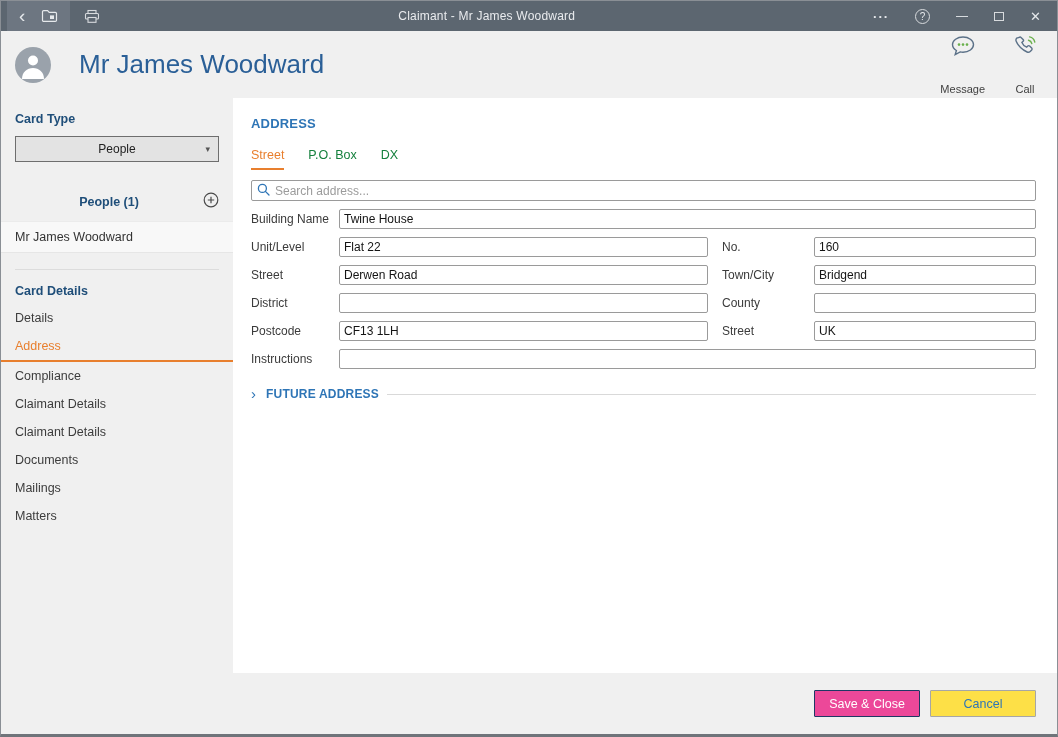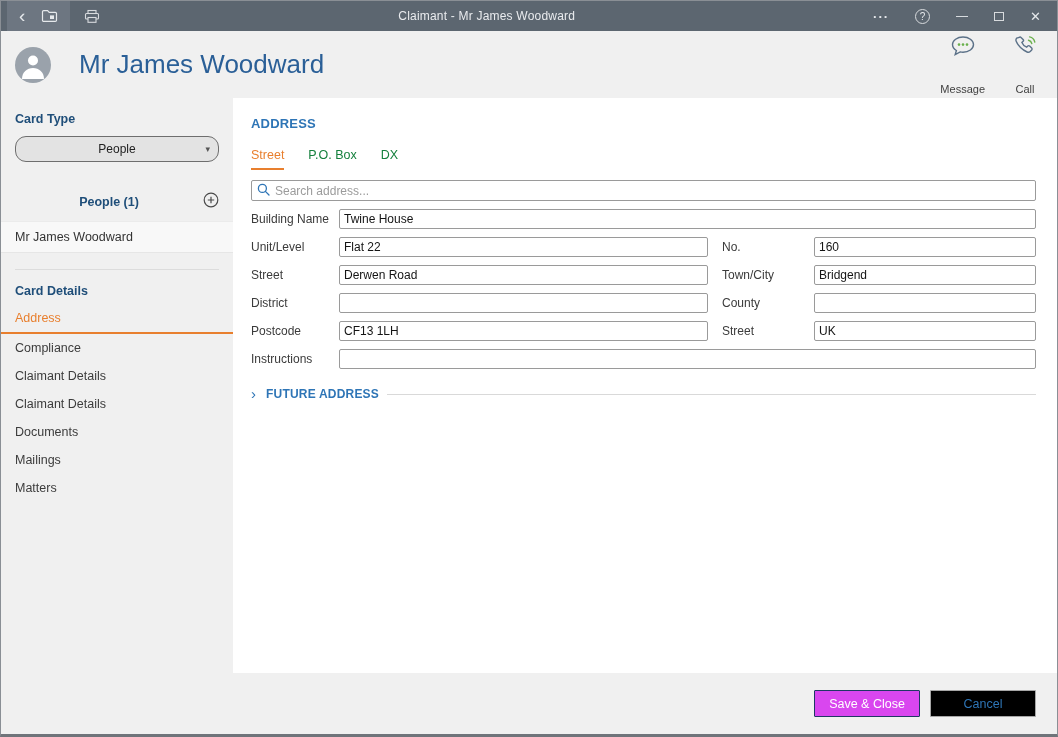--- a/index.html
+++ b/index.html
@@ -43,21 +43,21 @@
   .header-action .lbl { font-size:11px; color:#3f3f3f; }
 
   
   .body { flex:1; display:flex; min-height:0; }
 
   
   .sidebar { flex:0 0 232px; background:#f0f0f0; padding-top:14px; overflow:hidden; }
   .side-title { color:#1f4e79; font-weight:bold; font-size:12.5px; padding:0 14px; }
   .cardtype-select {
     margin:10px 14px 8px 14px; height:26px; background:#e3e3e3; border:1px solid #6e6e6e;
-    border-radius:11px; display:flex; align-items:center; justify-content:center;
+    border-radius:0; display:flex; align-items:center; justify-content:center;
     position:relative; font-size:12px; color:#222; cursor:default;
   }
   .cardtype-caret { position:absolute; right:8px; font-size:9px; color:#555; }
   .people-header { display:flex; align-items:center; padding:0 14px; margin-top:30px; margin-bottom:9px; }
   .people-header .side-title { padding:0; flex:1;text-align:center; }
   .people-item {
     background:#f8f8f8; border-top:1px solid #ebebeb; border-bottom:1px solid #e6e6e6;
     padding:8px 14px; font-size:12.5px; color:#333;
   }
   .side-divider { height:1px; background:#dcdcdc; margin:16px 14px 14px 14px; }
@@ -96,22 +96,22 @@
   .future-label { color:#2e75b6; font-weight:bold; font-size:12px; margin-left:10px; letter-spacing:.2px; }
   .future-line { flex:1; height:1px; background:#d9d9d9; margin-left:8px; }
 
   
   .footer {
     flex:0 0 61px; background:#f0f0f0; display:flex; align-items:center;
     justify-content:flex-end; gap:10px; padding-right:21px;
   }
   .btn { width:106px; height:27px; display:flex; align-items:center; justify-content:center;
     font-size:12.5px; cursor:default; border-radius:1px; }
-  .btn-primary { background:#d946ef; color:#ffffff; border:1px solid #1f3864; }
-  .btn-secondary { background:#000000; color:#2e75b6; border:1px solid #a6a6a6; }
+  .btn-primary { background:#ec4899; color:#ffffff; border:1px solid #1f3864; }
+  .btn-secondary { background:#fde047; color:#2e75b6; border:1px solid #a6a6a6; }
 </style>
 </head>
 <body>
 
 <div class="window">
 
   <div class="titlebar">
     <div class="tb-left-seg">
       <span class="tb-btn tb-back">‹</span>
       <span class="tb-btn">
@@ -189,20 +189,21 @@
             <circle cx="8" cy="8" r="6.8" stroke="#4a4a4a" stroke-width="1.2"></circle>
             <path d="M8 4.8 V11.2 M4.8 8 H11.2" stroke="#4a4a4a" stroke-width="1.2"></path>
           </svg>
         </span>
       </div>
       <div class="people-item">Mr James Woodward</div>
 
       <div class="side-divider"></div>
 
       <div class="side-title card-details-title">Card Details</div>
+      <div class="nav-item">Details</div>
       <div class="nav-item active">Address</div>
       <div class="nav-item">Compliance</div>
       <div class="nav-item">Claimant Details</div>
       <div class="nav-item">Claimant Details</div>
       <div class="nav-item">Documents</div>
       <div class="nav-item">Mailings</div>
       <div class="nav-item">Matters</div>
     </div>
 
     <div class="main">

